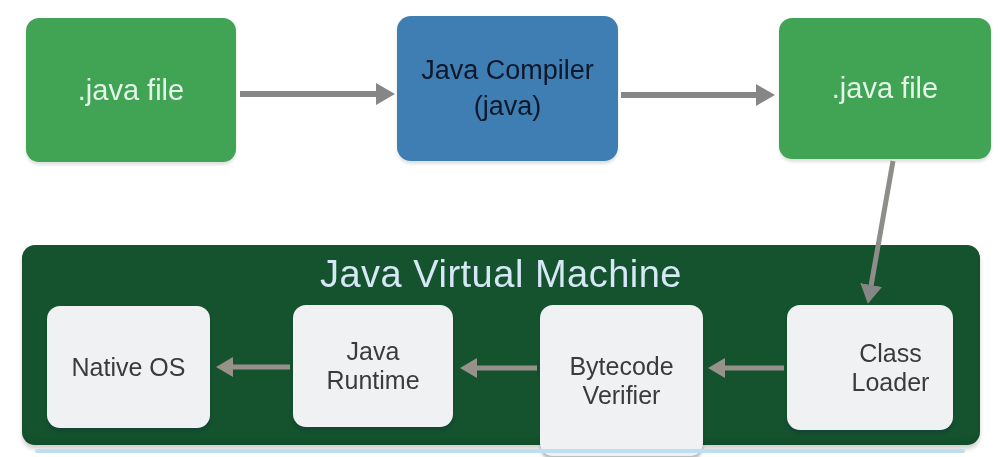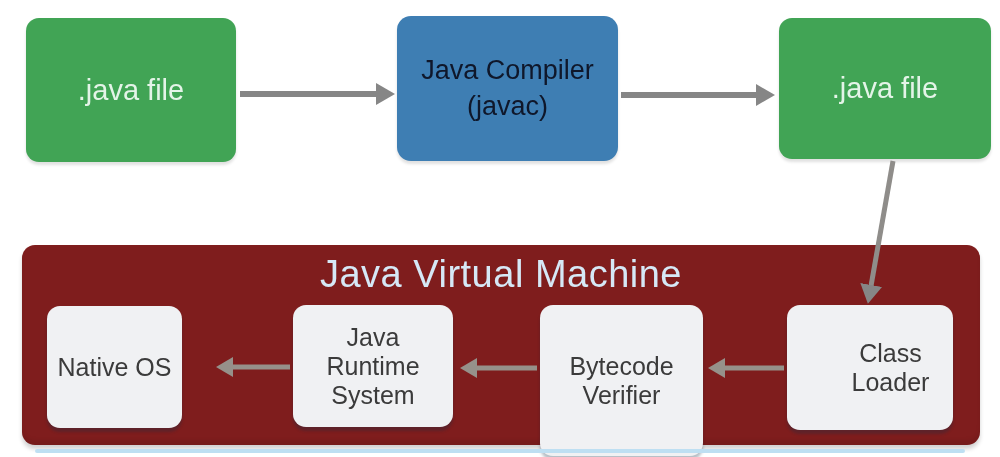--- a/index.html
+++ b/index.html
@@ -34,41 +34,41 @@
     font-size:27px;
     line-height:1.3;
   }
   .java-file{left:26px;top:18px;width:210px;height:144px;}
   .compiler{left:397px;top:16px;width:221px;height:145px;}
   .class-file{left:779px;top:18px;width:212px;height:141px;}
 
   .jvm{
     position:absolute;
     left:22px;top:245px;width:958px;height:200px;
-    background:#7f1d1d;
+    background:#14532d;
     border-radius:13px;
     box-shadow:0 4px 4px rgba(0,0,0,0.18), inset 0 -5px 4px rgba(0,0,0,0.07);
   }
   .jvm-title{
     position:absolute;
     left:0;top:8px;width:100%;
     text-align:center;
     color:#d6e8f6;
     font-size:38px;
     letter-spacing:0.5px;
   }
   .inner{
     background:#f0f1f3;
     color:#3b3b3b;
     border-radius:13px;
     box-shadow:0 4px 3px rgba(20,45,70,0.30);
     font-size:25px;
     line-height:1.16;
   }
-  .native-os{left:47px;top:306px;width:135px;height:122px;text-align:right;}
+  .native-os{left:47px;top:306px;width:163px;height:122px;text-align:right;}
   .runtime{left:293px;top:305px;width:160px;height:122px;text-align:right;}
   .verifier{left:540px;top:305px;width:163px;height:151px;}
   .loader{left:787px;top:305px;width:166px;height:125px;padding-left:41px;}
 
   .arrow-layer{
     position:absolute;left:0;top:0;width:1000px;height:457px;
     pointer-events:none;
   }
   .bottom-strip{
     position:absolute;
@@ -81,39 +81,38 @@
 <body>
 
 <div class="canvas">
 
   <div class="node green java-file">
     <div>.java file</div>
   </div>
 
   <div class="node blue compiler">
     <div>Java Compiler</div>
-    <div>(javac)</div>
+    <div>(java)</div>
   </div>
 
   <div class="node green class-file">
     <div>.java file</div>
   </div>
 
   <div class="jvm">
     <div class="jvm-title">Java Virtual Machine</div>
   </div>
 
   <div class="node inner native-os">
     <div>Native OS</div>
   </div>
 
   <div class="node inner runtime">
     <div>Java</div>
     <div>Runtime</div>
-    <div>System</div>
   </div>
 
   <div class="node inner verifier">
     <div>Bytecode</div>
     <div>Verifier</div>
   </div>
 
   <div class="node inner loader">
     <div>Class</div>
     <div>Loader</div>

